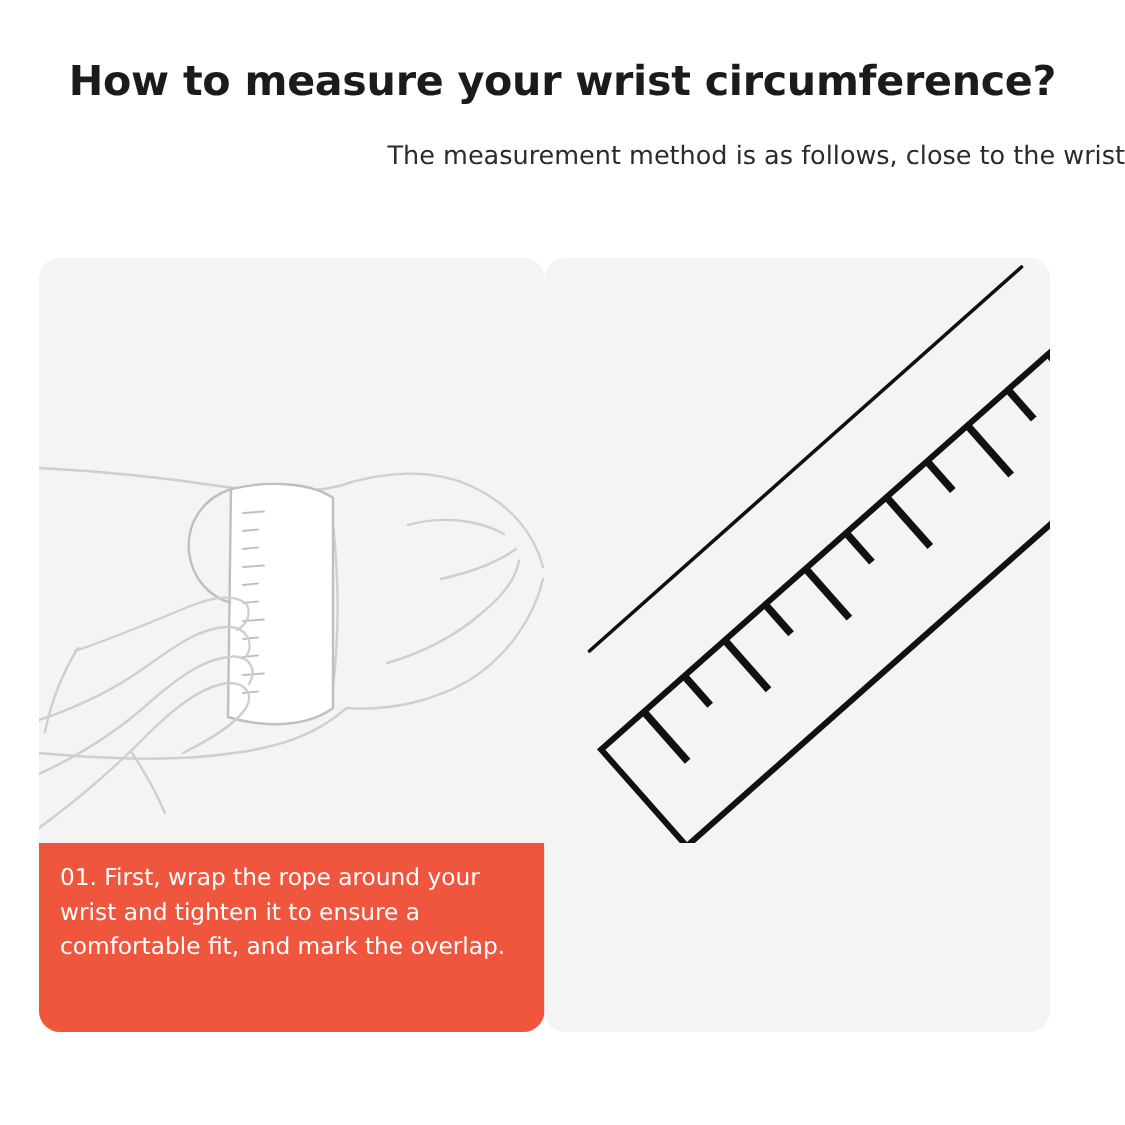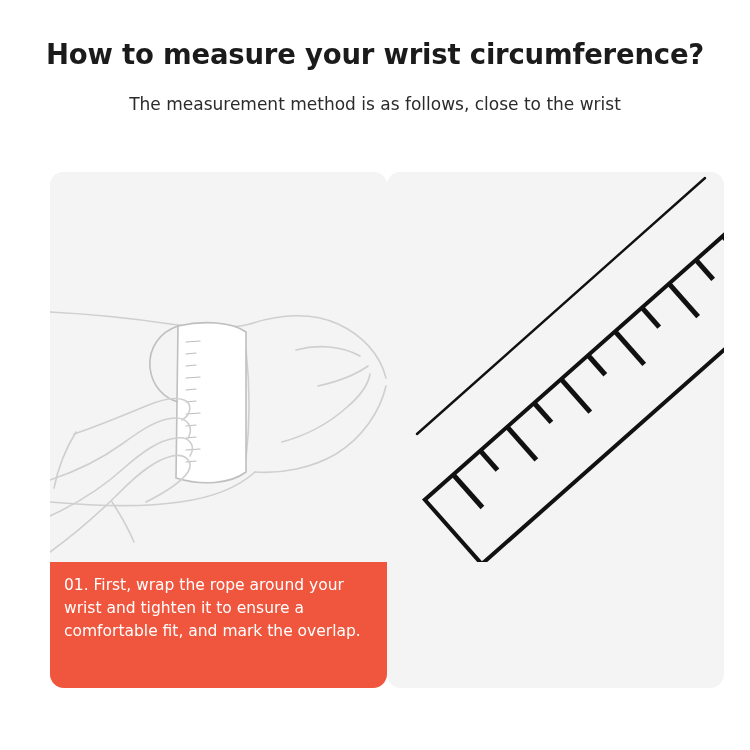--- a/index.html
+++ b/index.html
@@ -28,32 +28,32 @@
     font-size: 27.5px;
     font-weight: bold;
     color: #1b1b1b;
     letter-spacing: -0.2px;
   }
   .subtitle {
     position: absolute;
     top: 94px;
     left: 0;
     width: 750px;
-    text-align: center;
+    text-align: right;
     font-size: 17px;
     color: #2b2b2b;
     font-weight: normal;
   }
   .cards {
     position: absolute;
     top: 172px;
     left: 26px;
     width: 698px;
     display: flex;
-    justify-content: flex-end;
+    justify-content: flex-start;
   }
   .card {
     position: relative;
     width: 337px;
     border-radius: 14px;
     overflow: hidden;
     background: #f4f4f4;
   }
   .card-illustration {
     position: relative;

